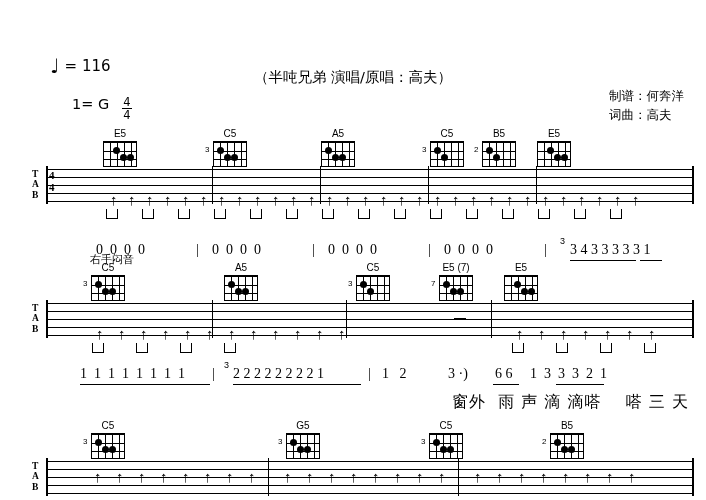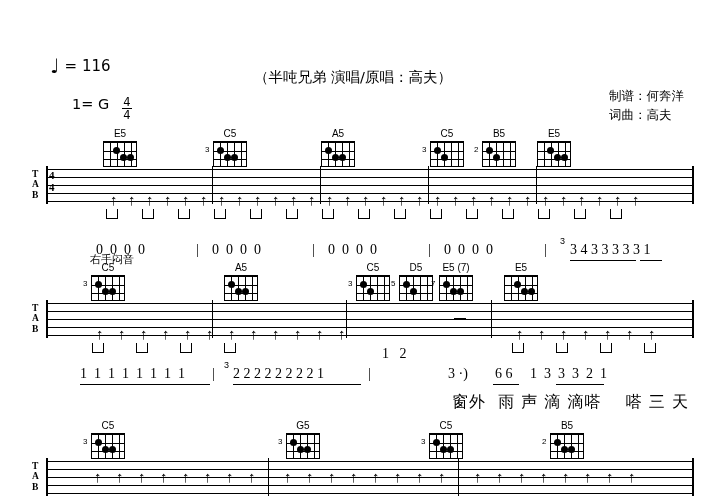--- a/index.html
+++ b/index.html
@@ -356,34 +356,20 @@
       <div class="v" style="left:20px"></div>
         <div class="v" style="left:27px"></div>
       <div class="h" style="top:8px"></div>
         <div class="h" style="top:16px"></div>
       <div class="fretnum" style="top:2px">3</div>
       <div class="dot" style="left:3px; top:4px"></div>
       <div class="dot" style="left:10px; top:11px"></div>
     </div>
   </div>
 
-  <div class="chord" style="left:396px; top:262px;">
-    <div class="cname">D5</div>
-    <div class="grid">
-      <div class="v" style="left:6px"></div>
-        <div class="v" style="left:13px"></div>
-      <div class="v" style="left:20px"></div>
-        <div class="v" style="left:27px"></div>
-      <div class="h" style="top:8px"></div>
-        <div class="h" style="top:16px"></div>
-      <div class="fretnum" style="top:2px">5</div>
-      <div class="dot" style="left:3px; top:4px"></div>
-      <div class="dot" style="left:10px; top:11px"></div>
-    </div>
-  </div>
 
   <div class="chord" style="left:436px; top:262px;">
     <div class="cname">E5 (7)</div>
     <div class="grid">
       <div class="v" style="left:6px"></div>
         <div class="v" style="left:13px"></div>
       <div class="v" style="left:20px"></div>
         <div class="v" style="left:27px"></div>
       <div class="h" style="top:8px"></div>
         <div class="h" style="top:16px"></div>
@@ -463,21 +449,21 @@
   <div>
     <div class="jianpu" style="left:80px; top:366px;">1  1  1  1  1  1  1  1</div>
     <div class="underline1" style="left:80px; top:384px; width:130px;"></div>
 
     <div class="jianpu" style="left:212px; top:366px;">|</div>
     <div class="trip" style="left:224px; top:360px;">3</div>
     <div class="jianpu" style="left:233px; top:366px;">2 2 2 2 2 2 2 2 1</div>
     <div class="underline1" style="left:233px; top:384px; width:128px;"></div>
 
     <div class="jianpu" style="left:368px; top:366px;">|</div>
-    <div class="jianpu" style="left:382px; top:346px;">1   2</div>
+    <div class="jianpu" style="left:382px; top:366px;">1   2</div>
     <div class="jianpu" style="left:448px; top:366px;">3 ·)</div>
     <div class="jianpu" style="left:495px; top:366px;">6 6</div>
     <div class="underline1" style="left:493px; top:384px; width:26px;"></div>
     <div class="jianpu" style="left:530px; top:366px;">1  3  3  3  2  1</div>
     <div class="underline1" style="left:556px; top:384px; width:48px;"></div>
 
     <div class="lyric" style="left:452px; top:392px;">窗外  雨 声 滴 滴嗒    嗒 三 天</div>
   </div>
 
   <div class="chord" style="left:88px; top:420px;">

